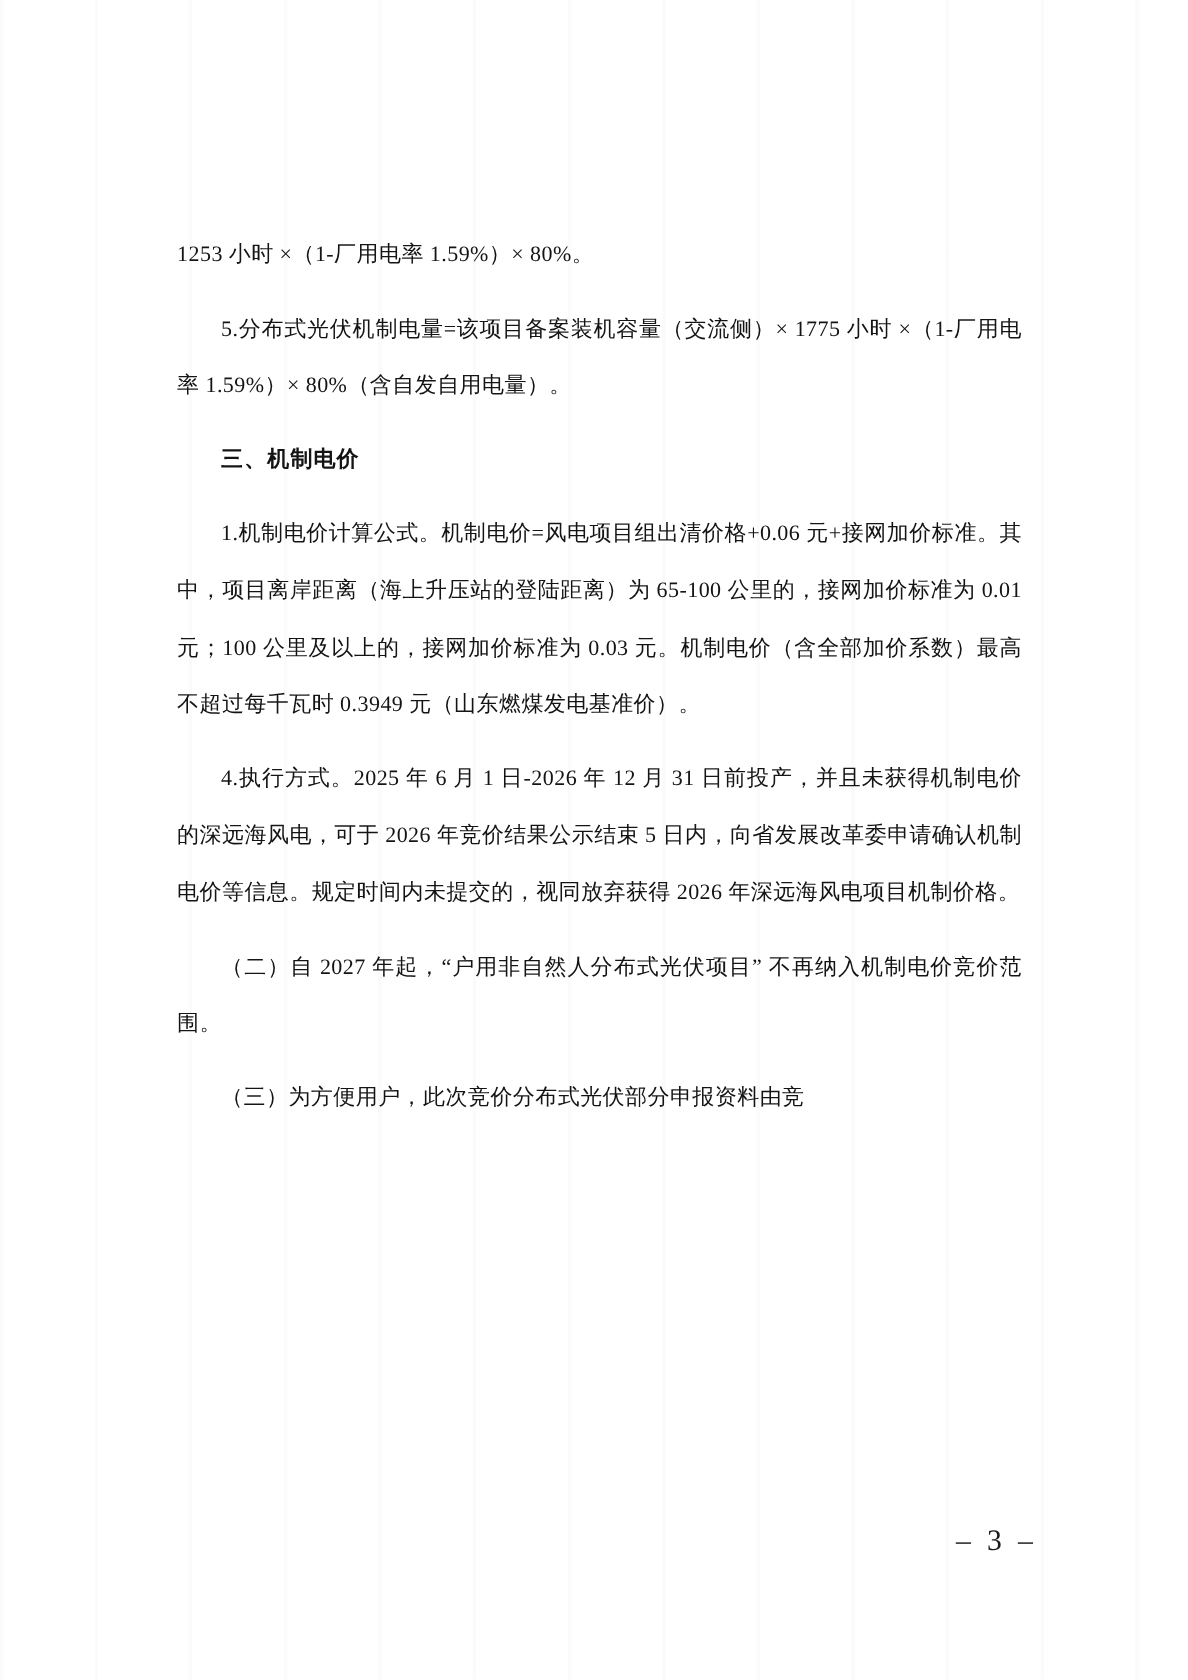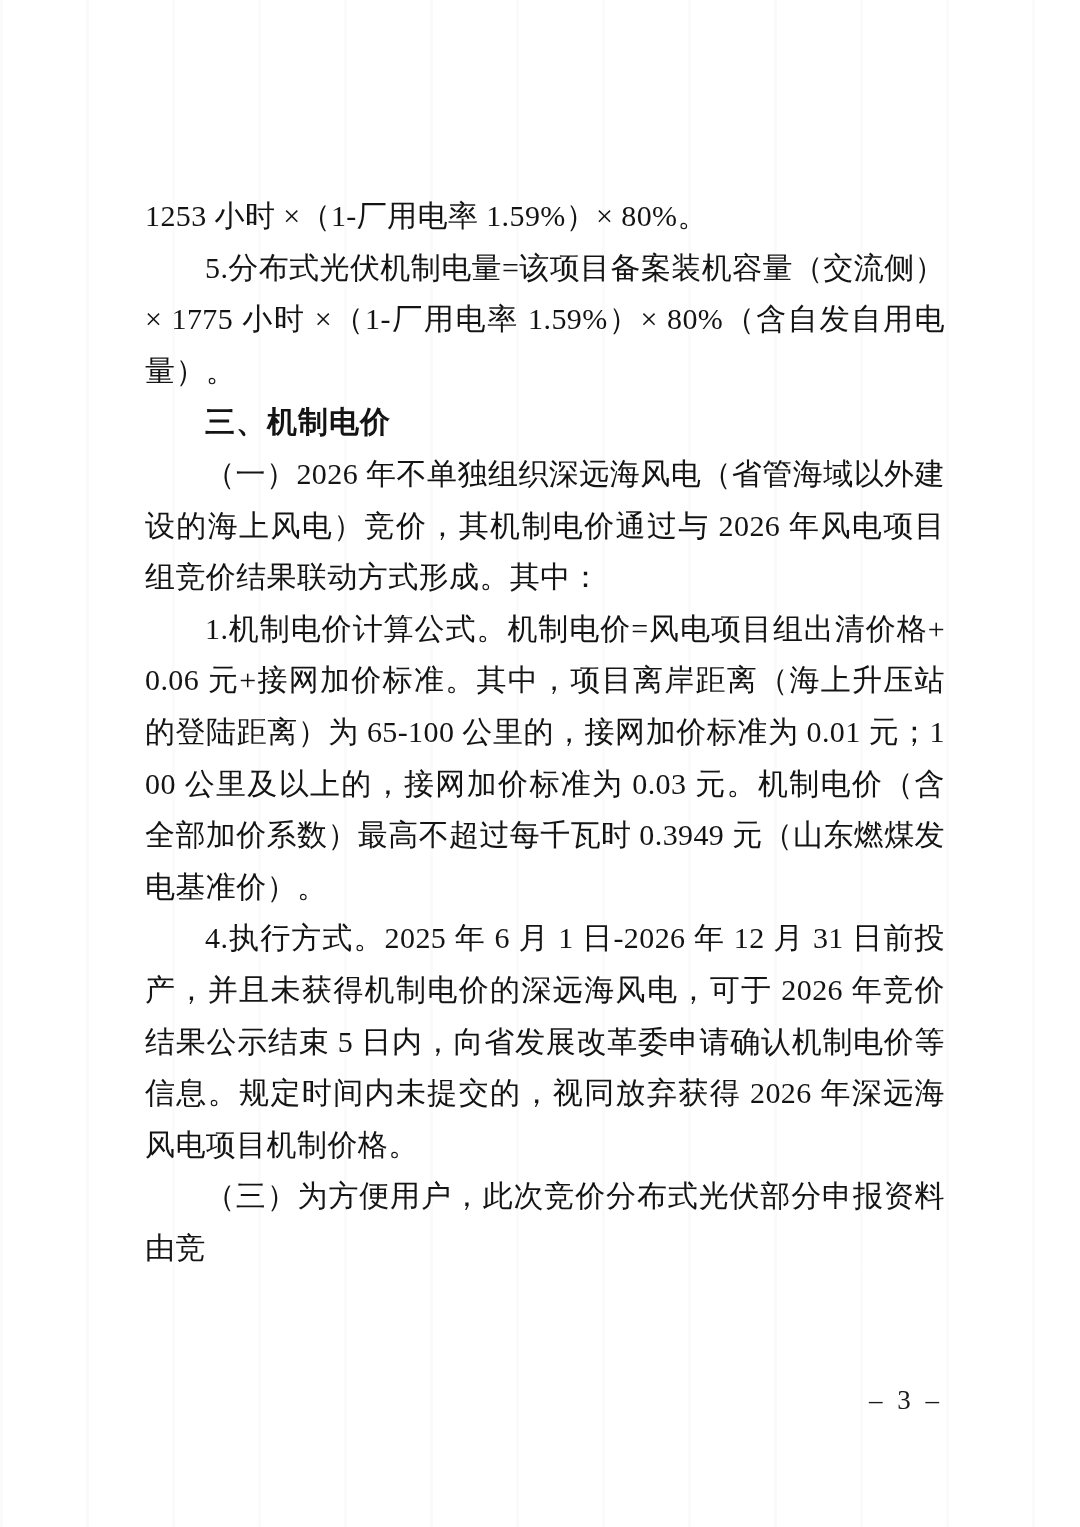--- a/index.html
+++ b/index.html
@@ -32,22 +32,22 @@
     inset: 0;
   }
   .text-block {
     position: absolute;
     left: 145px;
     top: 190px;
     width: 800px;
     text-align: justify;
   }
   .para {
-    margin: 0;
-    font-size: 30px;
+    margin: 16px;
+    font-size: 20px;
     line-height: 51.6px;
     letter-spacing: 0.4px;
     word-break: break-all;
   }
   .para.indent {
     text-indent: 2em;
   }
   .para.heading {
     font-family: "Liberation Sans", "DejaVu Sans", sans-serif;
     font-weight: bold;
@@ -64,19 +64,19 @@
   }
 </style>
 </head>
 <body>
 
 <div class="sheet">
   <div class="text-block" id="para-container">
       <p class="para">1253 小时 ×（1-厂用电率 1.59%）× 80%。</p>
       <p class="para indent">5.分布式光伏机制电量=该项目备案装机容量（交流侧）× 1775 小时 ×（1-厂用电率 1.59%）× 80%（含自发自用电量）。</p>
       <p class="para indent heading">三、机制电价</p>
-      <p class="para indent">（一）2026 年不单独组织深远海风电（省管海域以外建设的海上风电）竞价，其机制电价通过与 2026 年风电项目组竞价结果联动方式形成。其中：</p>
       <p class="para indent">1.机制电价计算公式。机制电价=风电项目组出清价格+0.06 元+接网加价标准。其中，项目离岸距离（海上升压站的登陆距离）为 65-100 公里的，接网加价标准为 0.01 元；100 公里及以上的，接网加价标准为 0.03 元。机制电价（含全部加价系数）最高不超过每千瓦时 0.3949 元（山东燃煤发电基准价）。</p>
       <p class="para indent">4.执行方式。2025 年 6 月 1 日-2026 年 12 月 31 日前投产，并且未获得机制电价的深远海风电，可于 2026 年竞价结果公示结束 5 日内，向省发展改革委申请确认机制电价等信息。规定时间内未提交的，视同放弃获得 2026 年深远海风电项目机制价格。</p>
+      <p class="para indent">（二）自 2027 年起，“户用非自然人分布式光伏项目” 不再纳入机制电价竞价范围。</p>
       <p class="para indent">（三）为方便用户，此次竞价分布式光伏部分申报资料由竞</p>
     </div>
   <div class="page-number">– 3 –</div>
 </div>
 
 </body></html>

